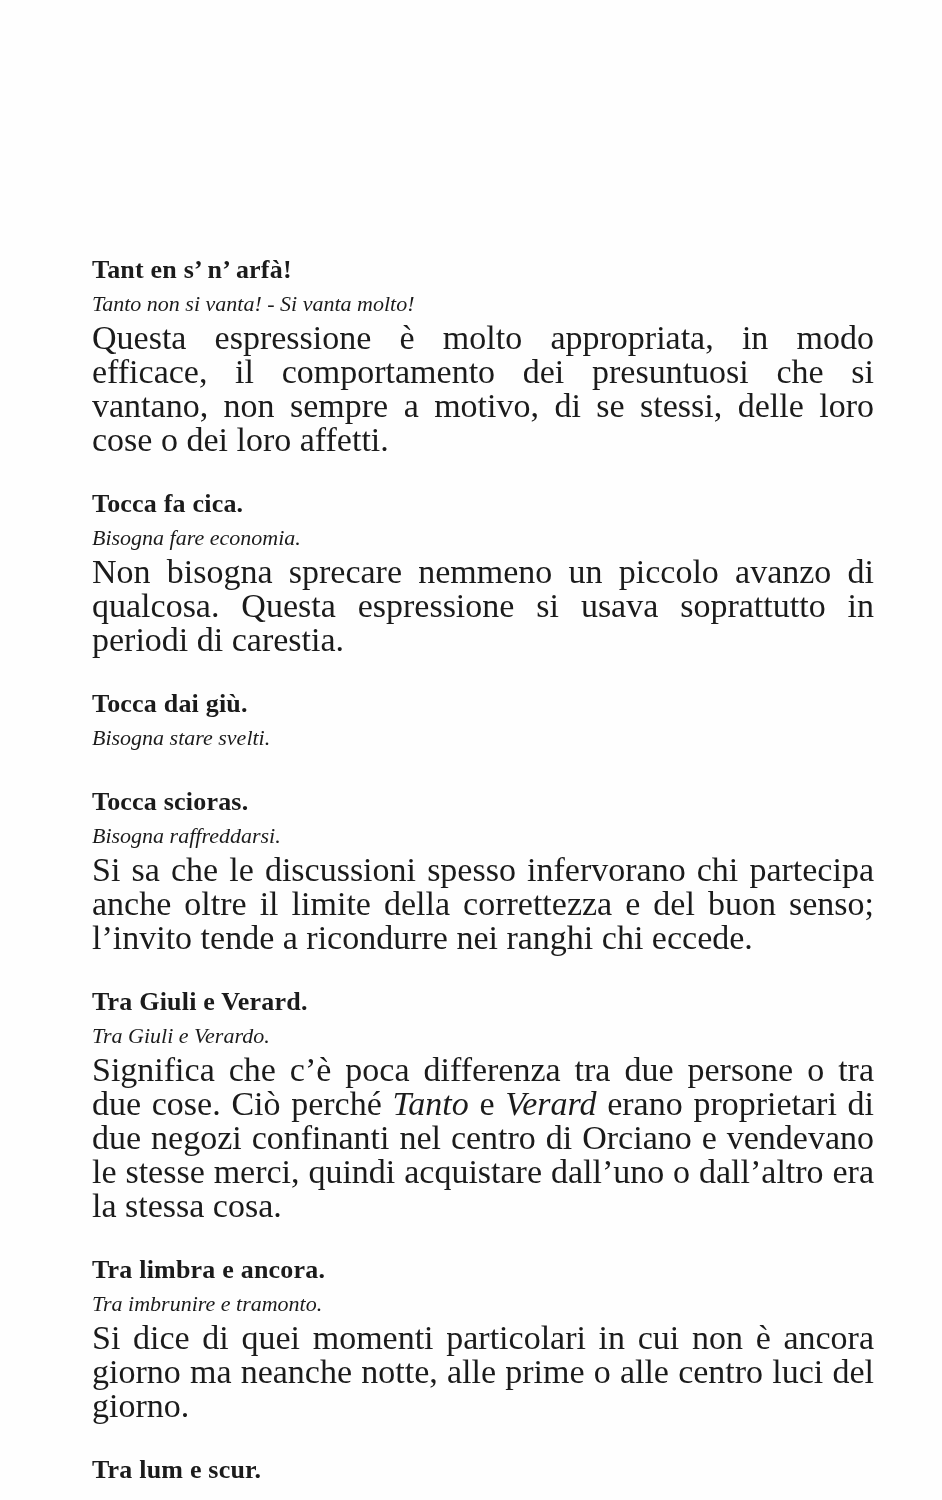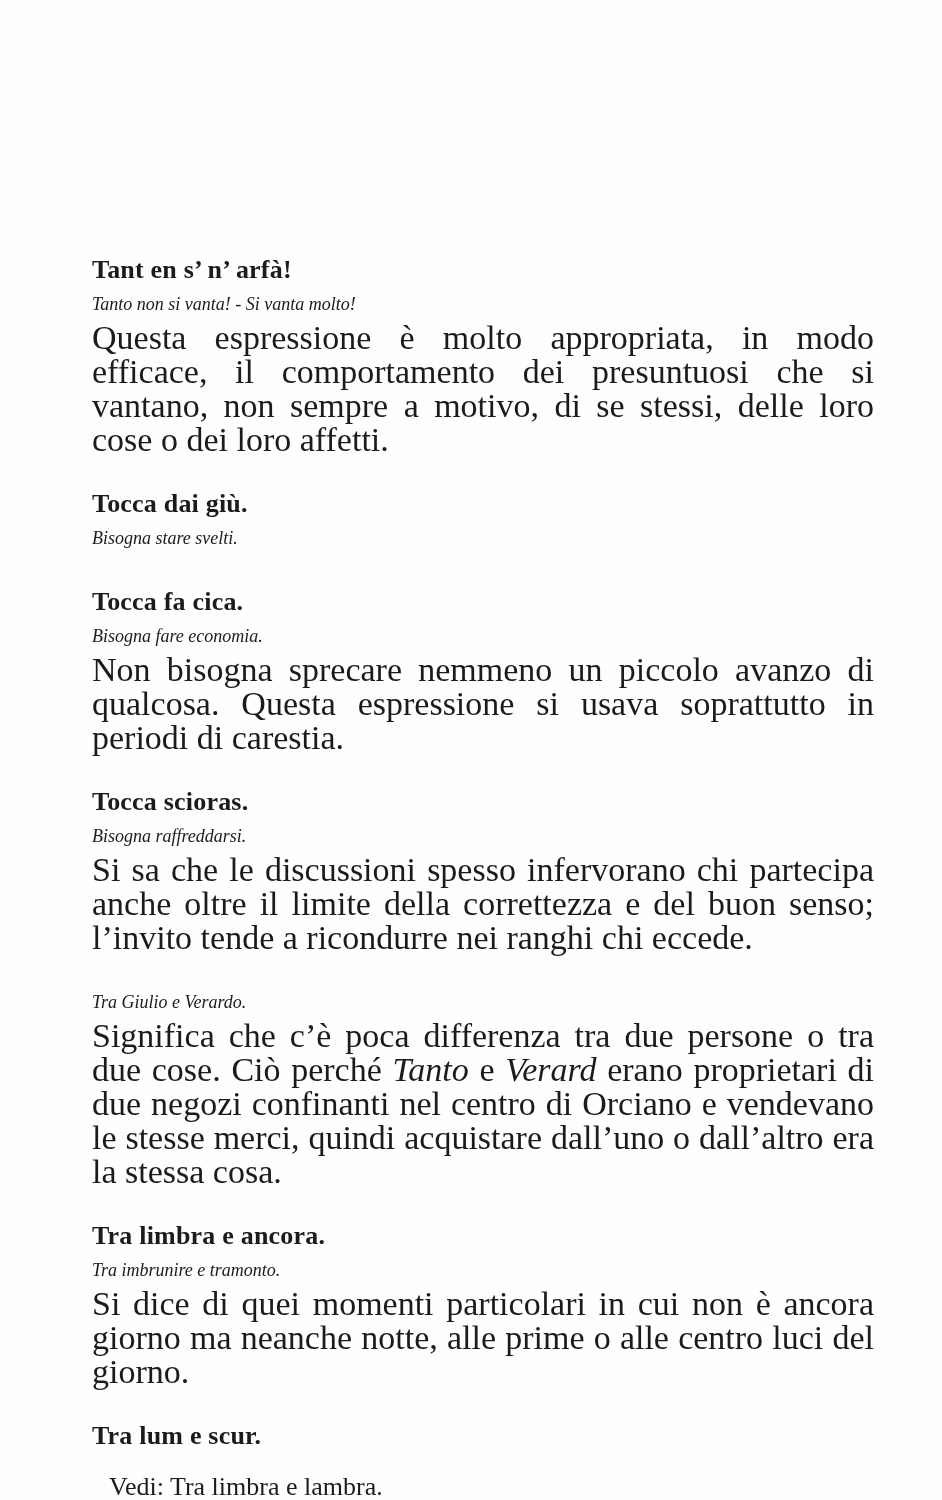--- a/index.html
+++ b/index.html
@@ -26,21 +26,21 @@
     margin: 0 0 30px 0;
   }
   .headword {
     font-size: 26px;
     line-height: 34px;
     font-weight: bold;
     margin: 0;
     letter-spacing: 0.2px;
   }
   .translation {
-    font-size: 18px;
+    font-size: 22px;
     line-height: 34px;
     font-style: italic;
     margin: 0;
   }
   .explanation {
     font-size: 34px;
     line-height: 34px;
     margin: 0;
     text-align: justify;
   }
@@ -58,38 +58,39 @@
 
 <div class="page">
 
   <article class="entry">
     <h2 class="headword">Tant en s’ n’ arfà!</h2>
     <p class="translation">Tanto non si vanta! - Si vanta molto!</p>
     <p class="explanation">Questa espressione è molto appropriata, in modo efficace, il comportamento dei presuntuosi che si vantano, non sempre a motivo, di se stessi, delle loro cose o dei loro affetti.</p>
   </article>
 
   <article class="entry">
-    <h2 class="headword">Tocca dai giù.</h2>
-    <p class="translation">Bisogna stare svelti.</p>
+    <h2 class="headword">Tocca fa cica.</h2>
+    <p class="translation">Bisogna fare economia.</p>
+    <p class="explanation">Non bisogna sprecare nemmeno un piccolo avanzo di qualcosa. Questa espressione si usava soprattutto in periodi di carestia.</p>
   </article>
 
   <article class="entry">
-    <h2 class="headword">Tocca fa cica.</h2>
-    <p class="translation">Bisogna fare economia.</p>
-    <p class="explanation">Non bisogna sprecare nemmeno un piccolo avanzo di qualcosa. Questa espressione si usava soprattutto in periodi di carestia.</p>
+    <h2 class="headword">Tocca dai giù.</h2>
+    <p class="translation">Bisogna stare svelti.</p>
   </article>
 
   <article class="entry">
     <h2 class="headword">Tocca scioras.</h2>
     <p class="translation">Bisogna raffreddarsi.</p>
     <p class="explanation">Si sa che le discussioni spesso infervorano chi partecipa anche oltre il limite della correttezza e del buon senso; l’invito tende a ricondurre nei ranghi chi eccede.</p>
   </article>
 
   <article class="entry">
-    <p class="translation">Tra Giulio e Verardo.</p>
+    <h2 class="headword">Tra Giuli e Verard.</h2>
+    <p class="translation">Tra Giuli e Verardo.</p>
     <p class="explanation"><span>Significa che c’è poca differenza tra due persone o tra due cose. Ciò perché </span><em>Tanto</em><span> e </span><em>Verard</em><span> erano proprietari di due negozi confinanti nel centro di Orciano e vendevano le stesse merci, quindi acquistare dall’uno o dall’altro era la stessa cosa.</span></p>
   </article>
 
   <article class="entry">
     <h2 class="headword">Tra limbra e ancora.</h2>
     <p class="translation">Tra imbrunire e tramonto.</p>
     <p class="explanation">Si dice di quei momenti particolari in cui non è ancora giorno ma neanche notte, alle prime o alle centro luci del giorno.</p>
   </article>
 
   <article class="entry">

